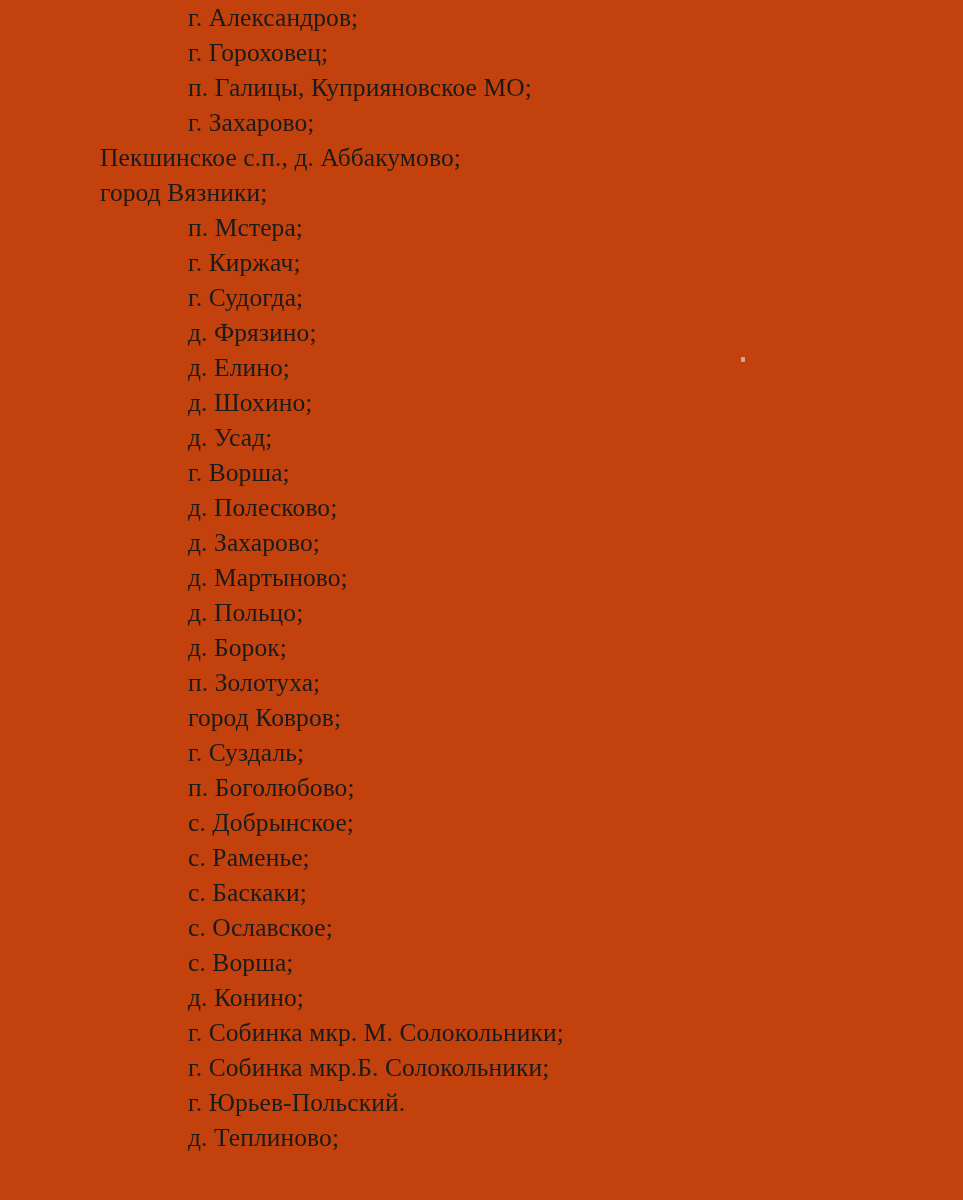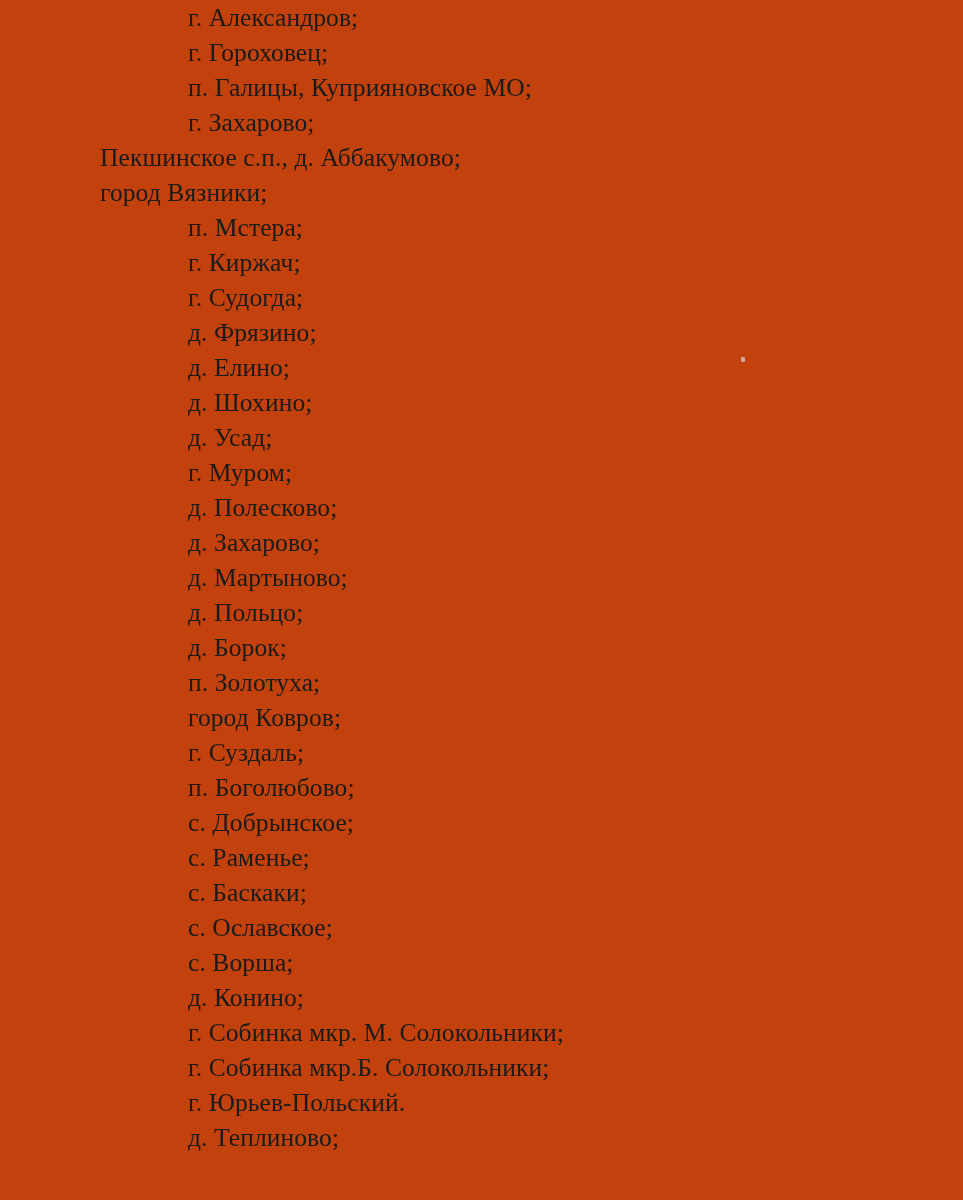--- a/index.html
+++ b/index.html
@@ -73,21 +73,21 @@
       <li class="settlement-line indent-default">г. Захарово;</li>
       <li class="settlement-line indent-flush">Пекшинское с.п., д. Аббакумово;</li>
       <li class="settlement-line indent-flush">город Вязники;</li>
       <li class="settlement-line indent-default">п. Мстера;</li>
       <li class="settlement-line indent-default">г. Киржач;</li>
       <li class="settlement-line indent-default">г. Судогда;</li>
       <li class="settlement-line indent-default">д. Фрязино;</li>
       <li class="settlement-line indent-default">д. Елино;</li>
       <li class="settlement-line indent-default">д. Шохино;</li>
       <li class="settlement-line indent-default">д. Усад;</li>
-      <li class="settlement-line indent-default">г. Муром;</li>
+      <li class="settlement-line indent-default">г. Ворша;</li>
       <li class="settlement-line indent-default">д. Полесково;</li>
       <li class="settlement-line indent-default">д. Захарово;</li>
       <li class="settlement-line indent-default">д. Мартыново;</li>
       <li class="settlement-line indent-default">д. Польцо;</li>
       <li class="settlement-line indent-default">д. Борок;</li>
       <li class="settlement-line indent-shift">п. Золотуха;</li>
       <li class="settlement-line indent-city">город Ковров;</li>
       <li class="settlement-line indent-shift">г. Суздаль;</li>
       <li class="settlement-line indent-shift">п. Боголюбово;</li>
       <li class="settlement-line indent-shift">с. Добрынское;</li>

